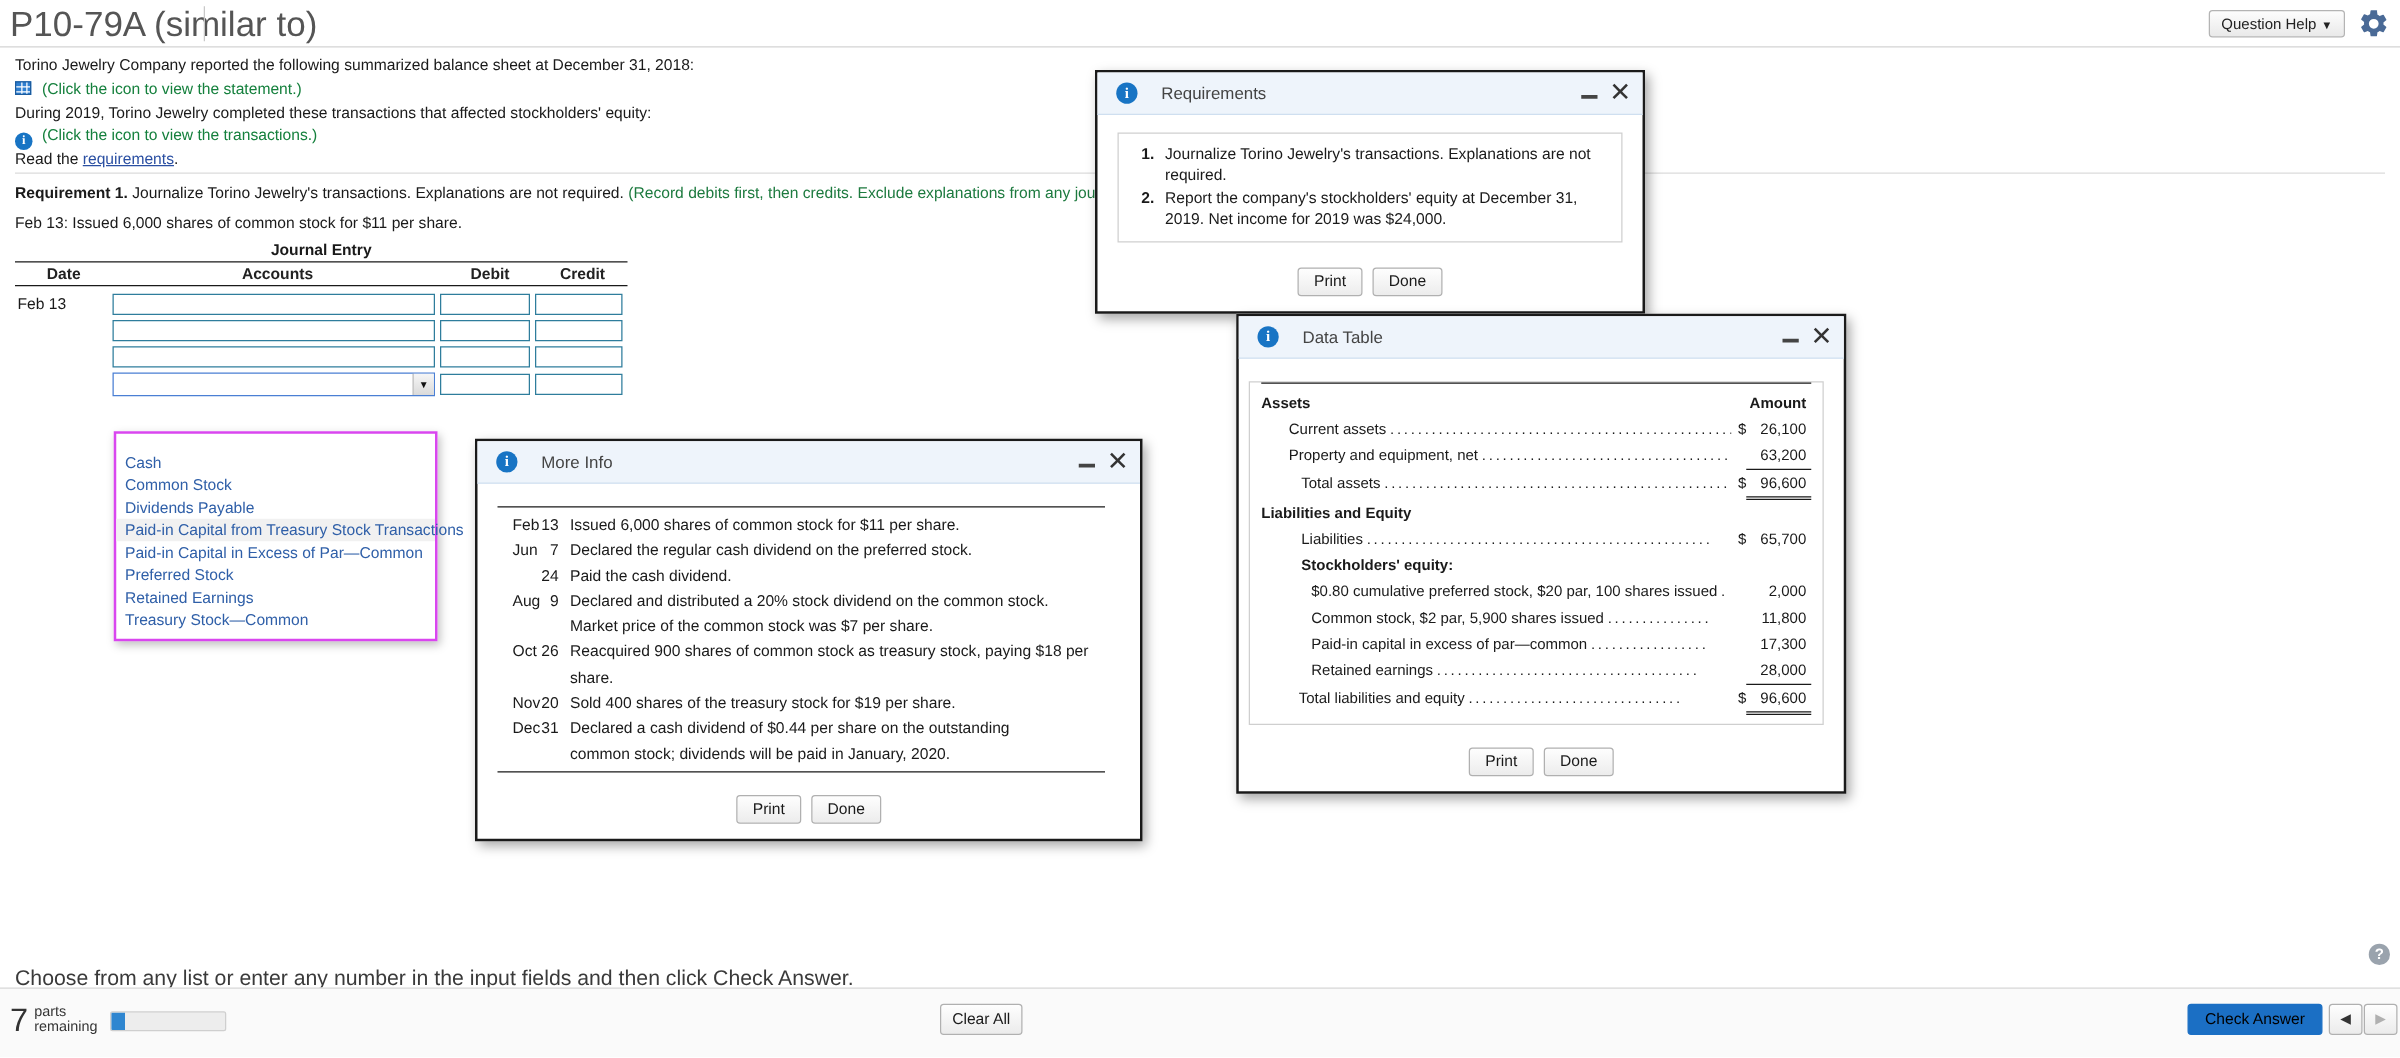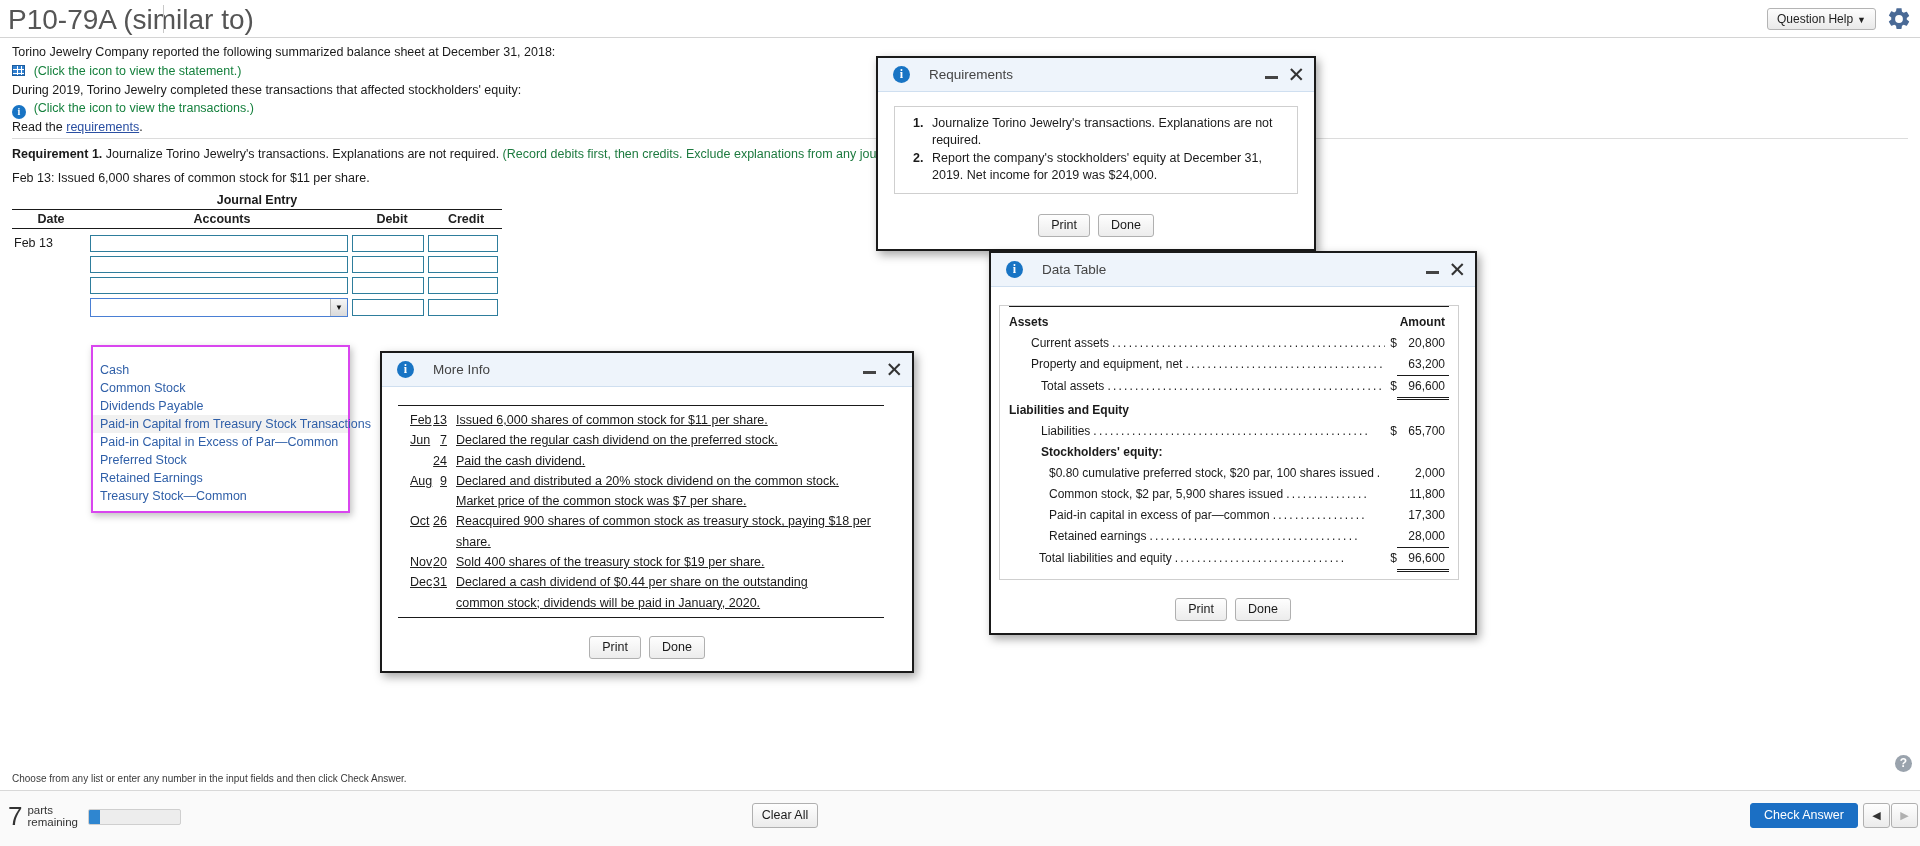--- a/index.html
+++ b/index.html
@@ -165,21 +165,21 @@
   .dt-cur { width:12px; text-align:right; }
   .dt-amt { width:52px; text-align:right; padding-right:4px; }
   .ind1 { padding-left:22px; }
   .ind2 { padding-left:32px; }
   .bold { font-weight:bold; }
   .uline-amt { border-bottom:1px solid #1a1a1a; }
   .dbl-amt { border-bottom:3px double #1a1a1a; }
 
   
   #hintline {
-    position:absolute; left:12px; top:773px; font-size:10px; color:#3a3a3a;
+    position:absolute; left:12px; top:773px; font-size:17px; color:#3a3a3a;
   }
   #botbar {
     position:absolute; left:0; top:790px; width:1920px; height:56px;
     background:#fafafa; border-top:1px solid #d8d8d8;
   }
   #parts { position:absolute; left:8px; top:12px; display:flex; align-items:center; }
   #parts .num { font-size:26px; color:#333; line-height:26px; }
   #parts .lbl { font-size:11.5px; color:#333; line-height:12.5px; margin-left:5px; }
   #pbar {
     position:absolute; left:88px; top:18px; width:93px; height:16px;
@@ -187,21 +187,21 @@
   }
   #pbar .fill { width:11px; height:100%; background:#2f86d0; }
   #clearall {
     position:absolute; left:752px; top:12px; width:66px; height:25px;
     background:linear-gradient(#fefefe,#ebebeb); border:1px solid #b0b0b0; border-radius:3px;
     font-size:12.5px; line-height:23px; text-align:center; cursor:pointer; color:#1a1a1a;
   }
   #checkans {
     position:absolute; right:62px; top:12px; width:108px; height:25px;
     background:#1b6fc4; border:1px solid #1b6fc4; border-radius:3px;
-    color:#ffffff; font-size:12.5px; line-height:23px; text-align:center; cursor:pointer;
+    color:#000000; font-size:12.5px; line-height:23px; text-align:center; cursor:pointer;
   }
   .navbtn {
     position:absolute; top:12px; width:27px; height:25px;
     background:linear-gradient(#fefefe,#ebebeb); border:1px solid #b0b0b0; border-radius:3px;
     font-size:11px; line-height:23px; text-align:center; cursor:pointer; color:#333;
   }
   #navprev { right:30px; }
   #navnext { right:2px; color:#b0b0b0; }
   #helpcirc {
     position:absolute; right:8px; top:755px; width:17px; height:17px; border-radius:50%;
@@ -331,21 +331,21 @@
 
   <div class="dlg" id="dlg-more">
     <div class="bar">
       <div class="dico">i</div>
       <div class="dtitle">More Info</div>
       <div class="btns">
         <div class="mini"></div>
         <div class="clz">✕</div>
       </div>
     </div>
-    <div class="body" style="padding:18px 28px 8px 16px;text-decoration:underline;">
+    <div class="body" style="padding:18px 28px 8px 16px;">
       <div id="mi-tbl">
         <div class="mi-row">
           <div class="mi-mon">Feb</div>
           <div class="mi-day">13</div>
           <div class="mi-txt">Issued 6,000 shares of common stock for $11 per share.</div>
         </div>
         <div class="mi-row">
           <div class="mi-mon">Jun</div>
           <div class="mi-day">7</div>
           <div class="mi-txt">Declared the regular cash dividend on the preferred stock.</div>
@@ -410,21 +410,21 @@
             <div class="dt-lbl bold">Assets</div>
             <div class="dt-dots"></div>
             <div class="dt-cur"></div>
             <div class="dt-amt bold">Amount</div>
           </div>
 
           <div class="dt-row">
             <div class="dt-lbl ind1">Current assets</div>
             <div class="dt-dots">..................................................</div>
             <div class="dt-cur">$</div>
-            <div class="dt-amt">20,800</div>
+            <div class="dt-amt">26,100</div>
           </div>
 
           <div class="dt-row">
             <div class="dt-lbl ind1">Property and equipment, net</div>
             <div class="dt-dots">..................................................</div>
             <div class="dt-cur"></div>
             <div class="dt-amt uline-amt">63,200</div>
           </div>
 
           <div class="dt-row">

